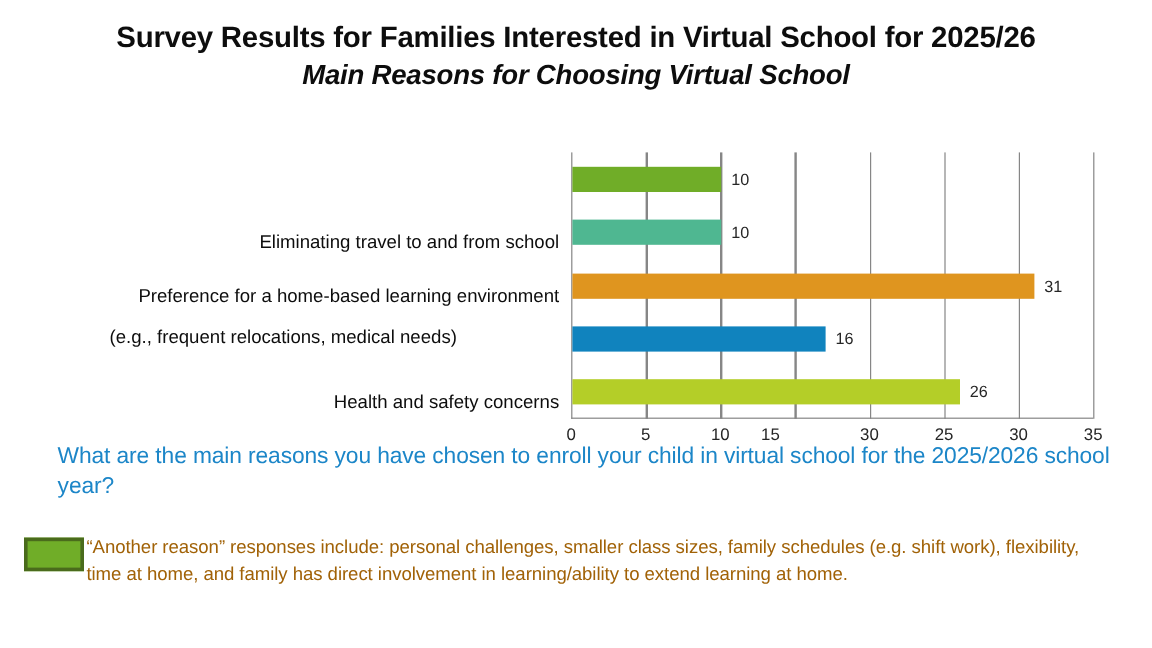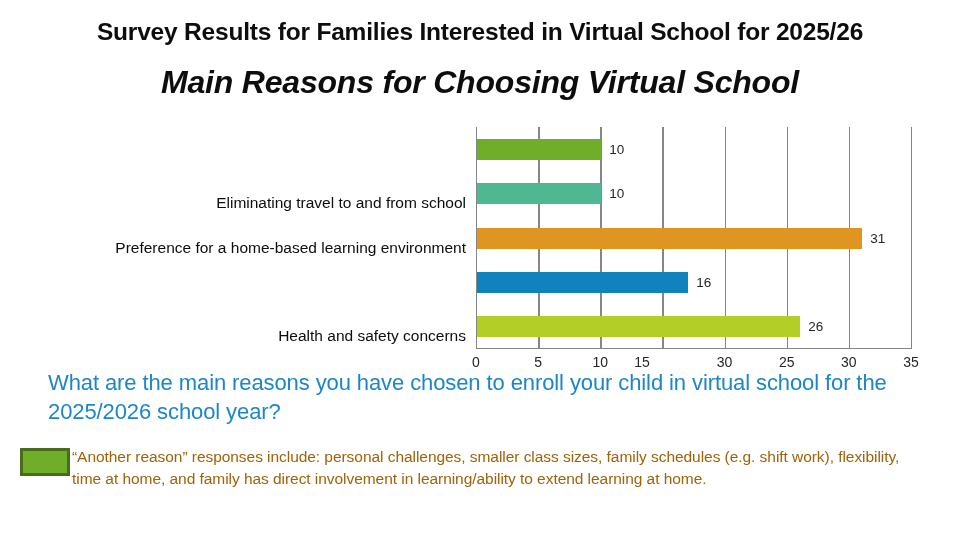--- a/index.html
+++ b/index.html
@@ -28,27 +28,27 @@
     font-family: "Liberation Sans", sans-serif;
     font-size: 24.5px;
     font-weight: bold;
     letter-spacing: -0.2px;
     line-height: 1.18;
     color: #0d0d0d;
     white-space: nowrap;
   }
   .title-line2 {
     font-family: "Liberation Sans", sans-serif;
-    font-size: 32px;
+    font-size: 23px;
     font-weight: bold;
     font-style: italic;
     letter-spacing: -0.2px;
     line-height: 1.2;
     color: #0d0d0d;
-    margin-top: 16px;
+    margin-top: 2px;
     white-space: nowrap;
   }
 
   
   .chart {
     position: absolute;
     left: 0;
     top: 118px;
     width: 960px;
     height: 250px;
@@ -122,21 +122,21 @@
     width: 40px;
     top: 236px;
   }
 
   
   .question {
     position: absolute;
     left: 48px;
     top: 368px;
     width: 898px;
-    font-size: 22px;
+    font-size: 19px;
     line-height: 1.32;
     color: #1c86c8;
     letter-spacing: -0.1px;
   }
 
   
   .footnote {
     position: absolute;
     left: 20px;
     top: 446px;
@@ -174,20 +174,21 @@
 <div class="chart">
 
   <div class="cat-labels">
       <div class="cat-label" style="top: 66.1px;">
         <div>Eliminating travel to and from school</div>
       </div>
       <div class="cat-label" style="top: 110.5px;">
         <div>Preference for a home-based learning environment</div>
       </div>
       <div class="cat-label two-line" style="top: 145.4px;">
+        <div>(e.g., frequent relocations, medical needs)</div>
       </div>
       <div class="cat-label" style="top: 199.3px;">
         <div>Health and safety concerns</div>
       </div>
     </div>
 
   <div class="plot">
     <div class="axis-line-left"></div>
     <div class="axis-line-bottom"></div>
   <div class="gridline" style="left: 62.1429px;"></div>

